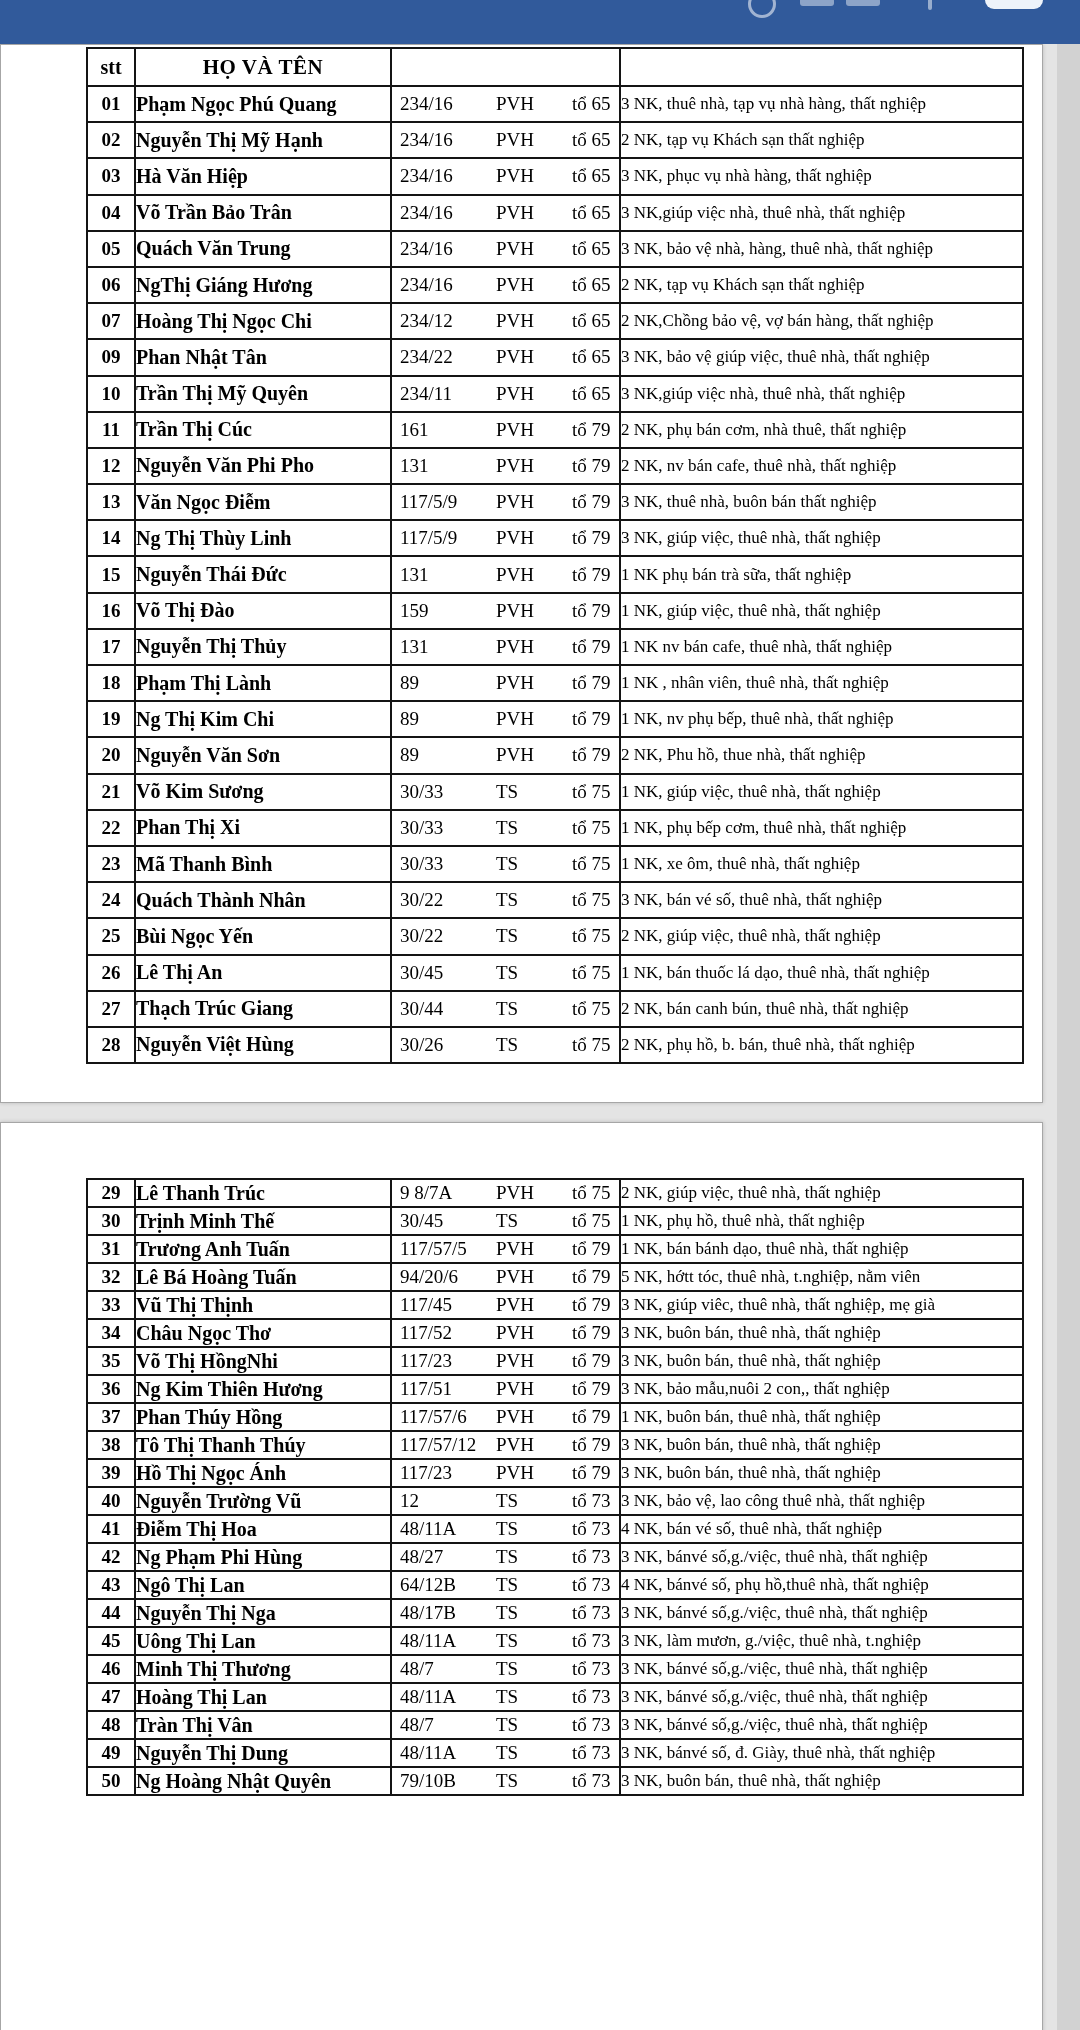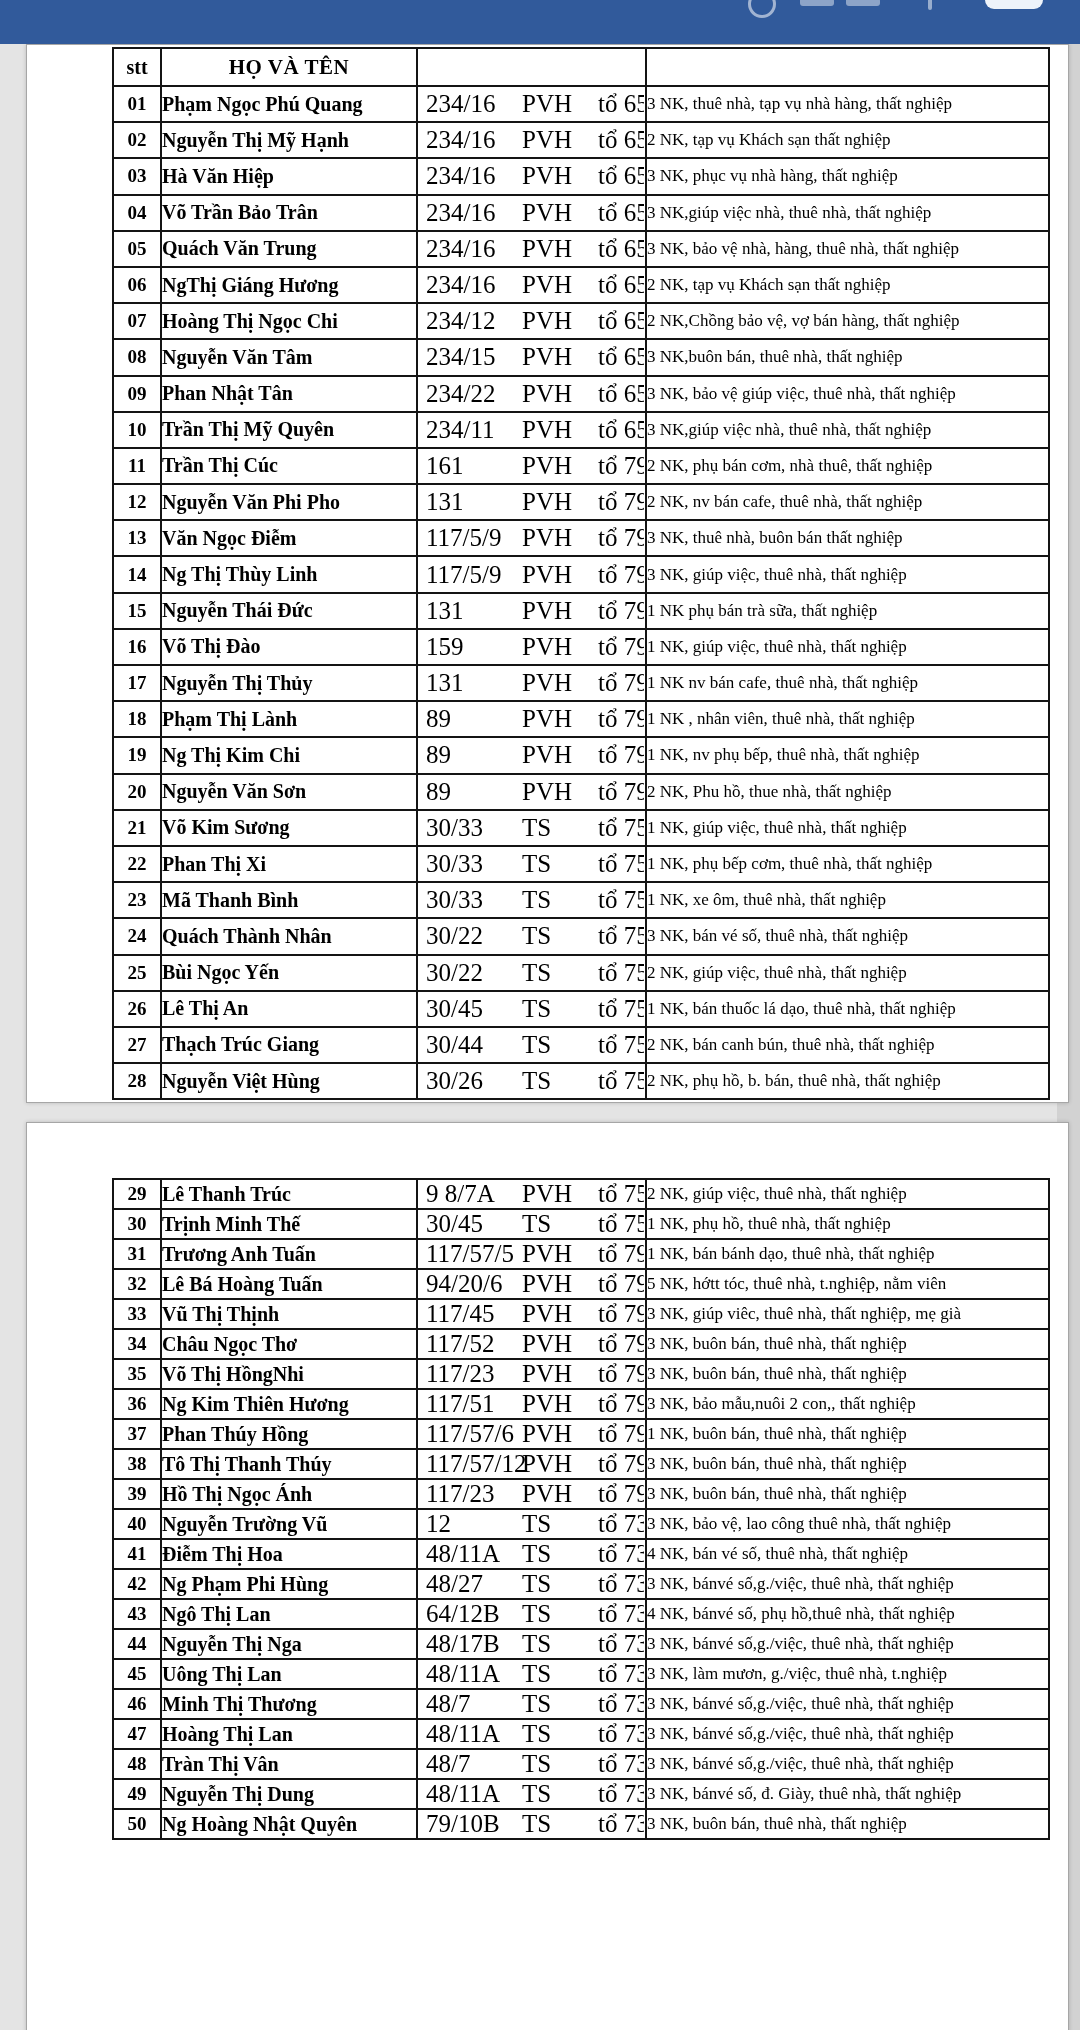--- a/index.html
+++ b/index.html
@@ -34,21 +34,21 @@
     position:absolute;left:985px;top:-9px;width:58px;height:18px;
     background:#eef3fa;border-radius:9px;
   }
   
   .right-gutter{
     position:absolute;top:44px;right:0;width:23px;height:1986px;
     background:#d2d2d2;
   }
   
   .page{
-    position:absolute;left:26px;width:1043px;background:#ffffff;
+    position:absolute;left:0;width:1043px;background:#ffffff;
     border:1px solid #a6a6a6;
     box-shadow:0 0 4px rgba(0,0,0,.18);
     box-sizing:border-box;
   }
   .page1{top:44px;height:1059px;}
   .page2{top:1122px;height:912px;}
   
   table.doc{
     border-collapse:collapse;table-layout:fixed;
     margin-left:85px;
@@ -66,21 +66,21 @@
   col.c-name{width:256px;}
   col.c-addr{width:229px;}
   col.c-desc{width:403px;}
   .page1 tr{height:36.2px;}
   .page1 tr.hdr{height:38px;}
   .page2 tr{height:28px;margin-top:39px;}
   th.h-stt{font-size:20px;font-weight:bold;text-align:center;}
   th.h-name{font-size:21px;font-weight:bold;text-align:center;letter-spacing:.5px;}
   td.stt{font-size:19px;font-weight:bold;text-align:center;}
   td.name{font-size:20px;font-weight:bold;padding-left:10px;}
-  td.addr{font-size:25px;border-radius:8px;}
+  td.addr{font-size:19px;border-radius:8px;}
   td.desc{font-size:17px;padding-left:8px;}
   .addr-wrap{display:flex;align-items:center;padding-left:8px;}
   .addr-no{min-width:96px;}
   .addr-st{min-width:76px;}
   .addr-to{flex:none;}
 </style>
 </head>
 <body>
 
 <div class="toolbar">
@@ -188,32 +188,20 @@
           <td class="addr">
             <div class="addr-wrap">
               <span class="addr-no">234/12</span>
               <span class="addr-st">PVH</span>
               <span class="addr-to">tổ 65</span>
             </div>
           </td>
           <td class="desc">2 NK,Chồng bảo vệ, vợ bán hàng, thất nghiệp</td>
         </tr>
         <tr>
-          <td class="stt">08</td>
-          <td class="name">Nguyễn Văn Tâm</td>
-          <td class="addr">
-            <div class="addr-wrap">
-              <span class="addr-no">234/15</span>
-              <span class="addr-st">PVH</span>
-              <span class="addr-to">tổ 65</span>
-            </div>
-          </td>
-          <td class="desc">3 NK,buôn bán, thuê nhà, thất nghiệp</td>
-        </tr>
-        <tr>
           <td class="stt">09</td>
           <td class="name">Phan Nhật Tân</td>
           <td class="addr">
             <div class="addr-wrap">
               <span class="addr-no">234/22</span>
               <span class="addr-st">PVH</span>
               <span class="addr-to">tổ 65</span>
             </div>
           </td>
           <td class="desc">3 NK, bảo vệ  giúp việc, thuê nhà, thất nghiệp</td>

